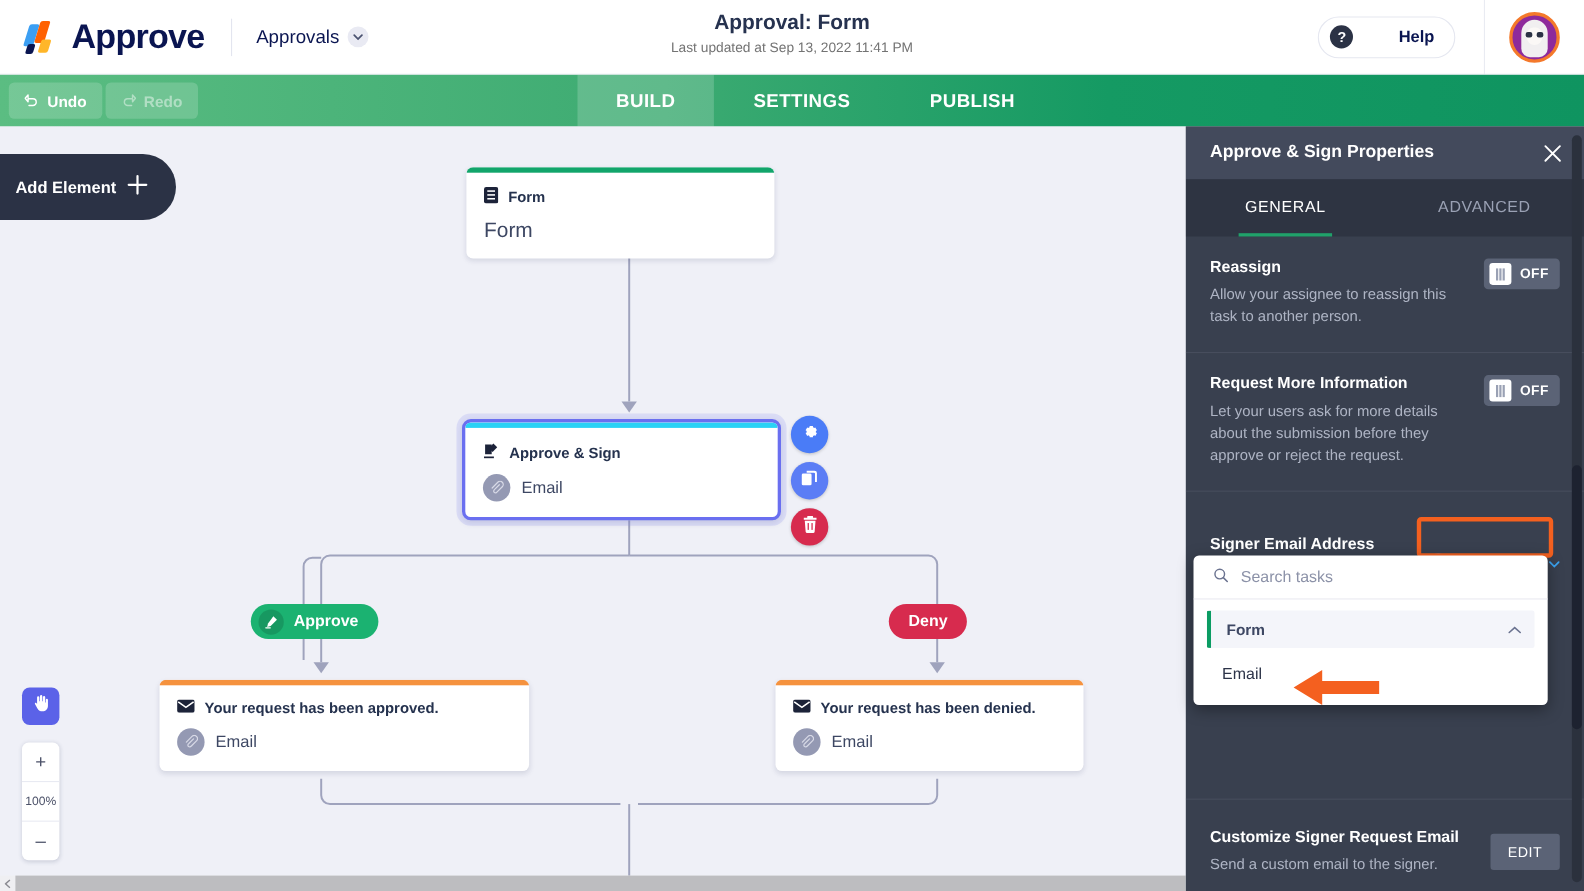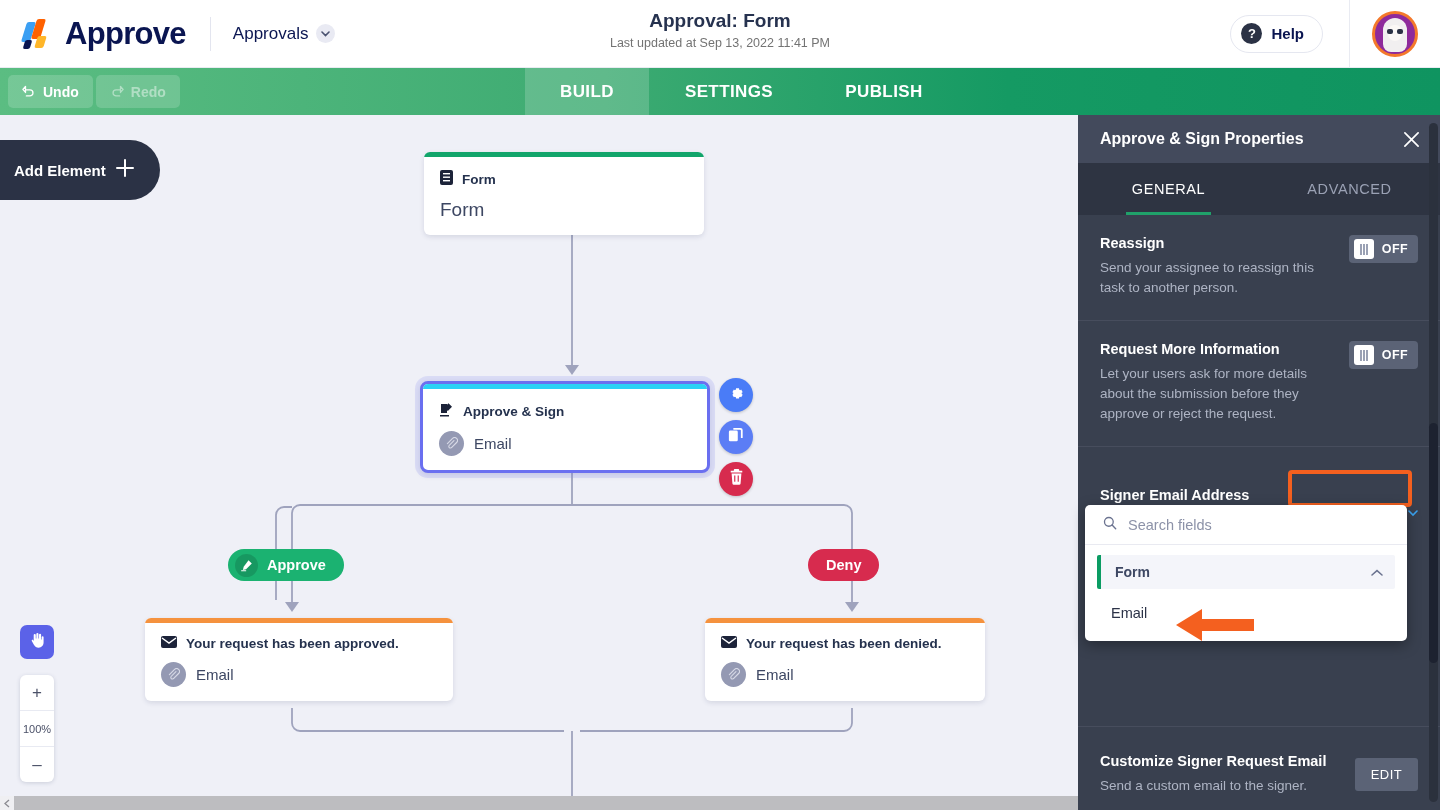--- a/index.html
+++ b/index.html
@@ -43,21 +43,21 @@
     margin-left: auto; display: flex; align-items: center; height: 68px;
   }
   .help-btn {
     display: flex; align-items: center; gap: 9px; height: 38px; padding: 0 18px 0 10px;
     border: 1px solid #e5e7f0; border-radius: 19px; background: #fff; cursor: pointer;
   }
   .help-dot {
     width: 21px; height: 21px; border-radius: 50%; background: #2b3245; color: #fff;
     font-size: 13px; font-weight: 700; display: flex; align-items: center; justify-content: center;
   }
-  .help-label { font-size: 15px; font-weight: 700; color: #0a1551; }
+  .help-label { font-size: 15px; font-weight: 700; color: #0a1551; margin-left: 32px; }
   .hdr-div2 { width: 1px; height: 68px; background: #e9ebf2; margin: 0 22px 0 26px; }
   .avatar {
     width: 46px; height: 46px; border-radius: 50%; background: #8e2a9b;
     border: 3px solid #f4792b; margin-right: 22px; position: relative; overflow: hidden;
     cursor: pointer;
   }
   .av-hair { position: absolute; left: 8px; top: 4px; width: 24px; height: 34px;
     background: #f1eff0; border-radius: 12px 12px 8px 8px; }
   .av-face { position: absolute; left: 13px; top: 11px; width: 14px; height: 16px;
     background: #fbf8f6; border-radius: 7px 7px 8px 8px; }
@@ -119,21 +119,21 @@
     display: flex; align-items: center; justify-content: center;
   }
   .node .row span { font-size: 15px; color: #3d4763; }
 
   #node-form { left: 424px; top: 37px; width: 280px; }
   #node-sign {
     left: 420px; top: 266px; width: 290px; border: 3px solid #6a6ff0;
     box-shadow: 0 0 0 5px rgba(145,150,240,.22), 0 2px 6px rgba(40,50,90,.15);
     border-radius: 8px;
   }
-  #node-approved { left: 145px; top: 503px; width: 308px; }
+  #node-approved { left: 145px; top: 503px; width: 336px; }
   #node-denied { left: 705px; top: 503px; width: 280px; }
 
   .node-actions { position: absolute; left: 719px; top: 263px; display: flex; flex-direction: column; gap: 8px; }
   .act-btn {
     width: 34px; height: 34px; border-radius: 50%; display: flex; align-items: center;
     justify-content: center; cursor: pointer; box-shadow: 0 1px 3px rgba(0,0,0,.2);
   }
   .act-gear { background: #4a7cf7; }
   .act-copy { background: #5b7df5; }
   .act-del { background: #d72b4e; }
@@ -517,21 +517,21 @@
 
     <div class="panel-tabs">
       <div class="ptab active">GENERAL</div>
       <div class="ptab inactive">ADVANCED</div>
     </div>
 
     <div class="psection">
       <div class="ps-row">
         <div>
           <div class="ps-title">Reassign</div>
-          <div class="ps-desc">Send your assignee to reassign this task to another person.</div>
+          <div class="ps-desc">Allow your assignee to reassign this task to another person.</div>
         </div>
         <div class="toggle">
           <span class="knob">
               <i></i>
               <i></i>
               <i></i>
             </span>
           <span class="state">OFF</span>
         </div>
       </div>
@@ -590,21 +590,21 @@
   </div>
 
   <div class="dropdown">
     <div class="dd-search">
       <span>
         <svg width="14" height="14" viewBox="0 0 16 16">
             <circle cx="6.7" cy="6.7" r="5" stroke="#6b7390" stroke-width="1.5" fill="none"></circle>
             <path d="M10.4 10.4L14.5 14.5" stroke="#6b7390" stroke-width="1.6" stroke-linecap="round"></path>
           </svg>
       </span>
-      <span>Search fields</span>
+      <span>Search tasks</span>
     </div>
     <div class="dd-body">
       <div class="dd-group">
         <span>Form</span>
         <span>
           <svg width="12" height="8" viewBox="0 0 12 8">
               <path d="M1 6l5-4.4L11 6" stroke="#6b7390" stroke-width="1.5" fill="none" stroke-linecap="round"></path>
             </svg>
         </span>
       </div>

